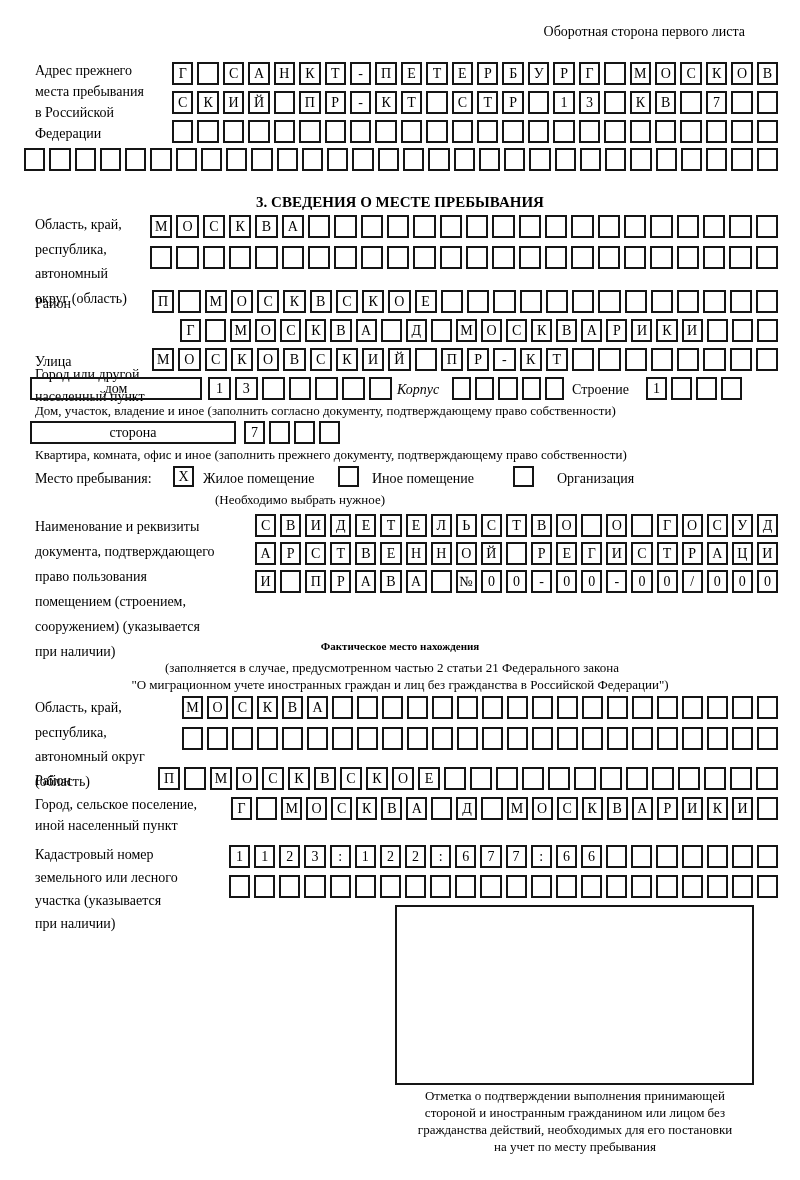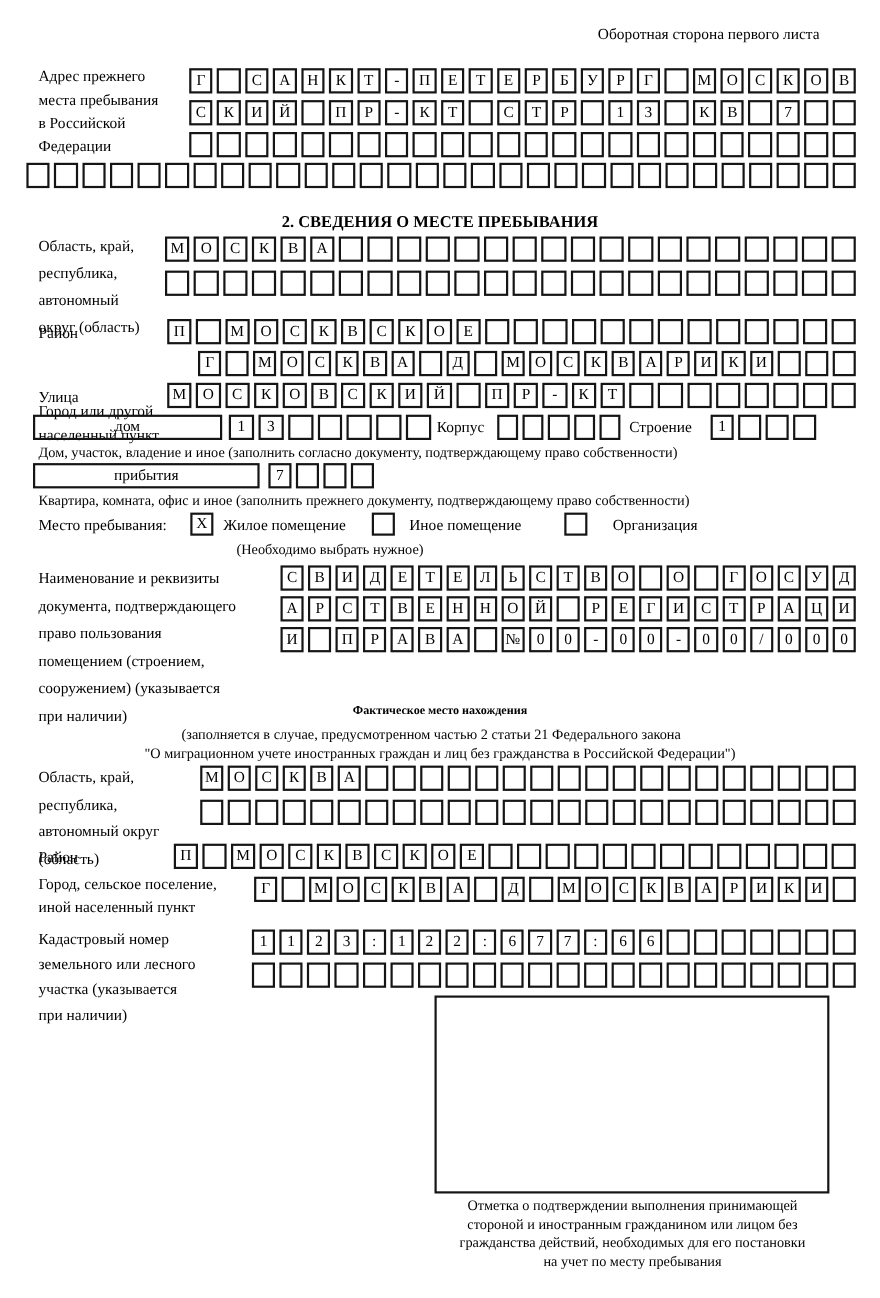--- a/index.html
+++ b/index.html
@@ -151,21 +151,21 @@
       <span class="cbox"></span>
       <span class="cbox"></span>
       <span class="cbox"></span>
       <span class="cbox"></span>
       <span class="cbox"></span>
       <span class="cbox"></span>
       <span class="cbox"></span>
       <span class="cbox"></span>
     </div>
 
-  <div class="abs bold title2 center" style="left:0; top:194px; width:800px;">2. СВЕДЕНИЯ О МЕСТЕ ПРЕБЫВАНИЯ</div>
+  <div class="abs bold title2 center" style="left:0; top:194px; width:800px;">3. СВЕДЕНИЯ О МЕСТЕ ПРЕБЫВАНИЯ</div>
 
   <div class="abs lbl lh24" style="left:35px; top:213px;">Область, край,
 республика,
 автономный
 округ (область)</div>
   <div class="abs boxrow" style="left:150px; top:215px; width:628px;">
       <span class="cbox">М</span>
       <span class="cbox">О</span>
       <span class="cbox">С</span>
       <span class="cbox">К</span>
@@ -305,38 +305,38 @@
   <div class="abs labelbox" style="left:30px; top:377px; width:172px;">дом</div>
   <div class="abs boxrow" style="left:208px; top:377px; width:184px;">
       <span class="cbox">1</span>
       <span class="cbox">3</span>
       <span class="cbox"></span>
       <span class="cbox"></span>
       <span class="cbox"></span>
       <span class="cbox"></span>
       <span class="cbox"></span>
     </div>
-  <div class="abs lbl" style="left:397px; top:378px;">Корпус</div>
+  <div class="abs lbl" style="left:397px; top:378px;font-style:italic;">Корпус</div>
   <div class="abs boxrow" style="left:452px; top:377px; width:112px;">
       <span class="cbox"></span>
       <span class="cbox"></span>
       <span class="cbox"></span>
       <span class="cbox"></span>
       <span class="cbox"></span>
     </div>
   <div class="abs lbl" style="left:572px; top:378px;">Строение</div>
   <div class="abs boxrow" style="left:646px; top:377px; width:96px;">
       <span class="cbox">1</span>
       <span class="cbox"></span>
       <span class="cbox"></span>
       <span class="cbox"></span>
     </div>
   <div class="abs cap" style="left:35px; top:403px;">Дом, участок, владение и иное (заполнить согласно документу, подтверждающему право собственности)</div>
 
-  <div class="abs labelbox" style="left:30px; top:421px; width:206px;">прибытия</div>
+  <div class="abs labelbox" style="left:30px; top:421px; width:206px;">сторона</div>
   <div class="abs boxrow" style="left:244px; top:421px; width:96px;">
       <span class="cbox">7</span>
       <span class="cbox"></span>
       <span class="cbox"></span>
       <span class="cbox"></span>
     </div>
   <div class="abs cap" style="left:35px; top:447px;">Квартира, комната, офис и иное (заполнить прежнего документу, подтверждающему право собственности)</div>
 
   <div class="abs lbl" style="left:35px; top:467px;">Место пребывания:</div>
   <div class="abs chk" style="left:173px; top:466px;">X</div>

